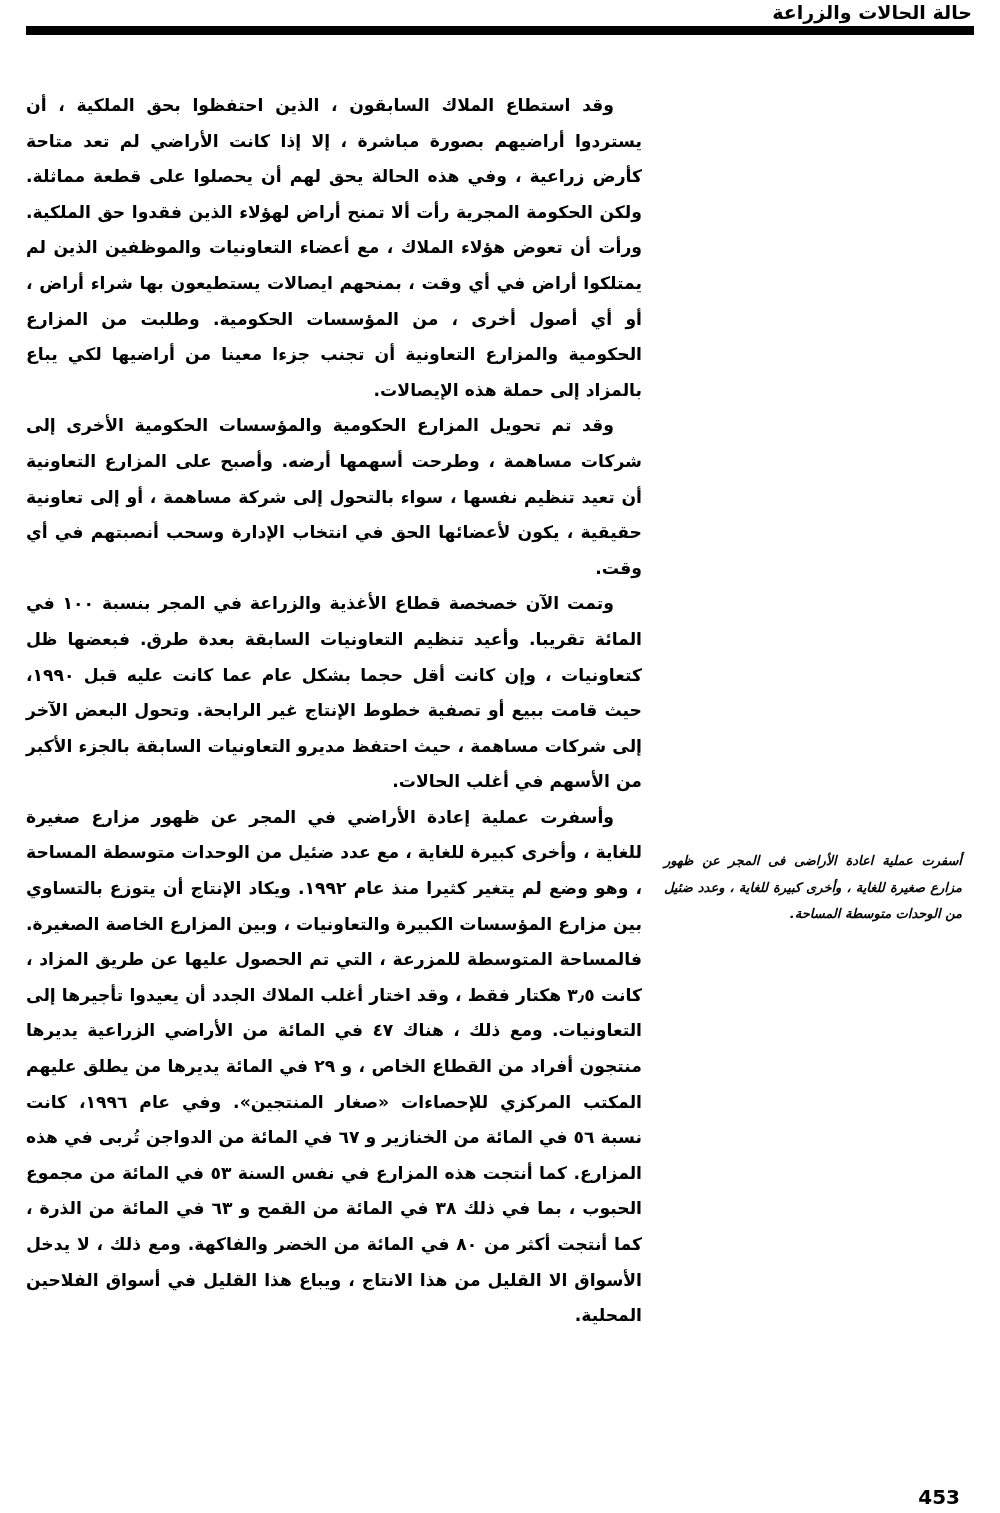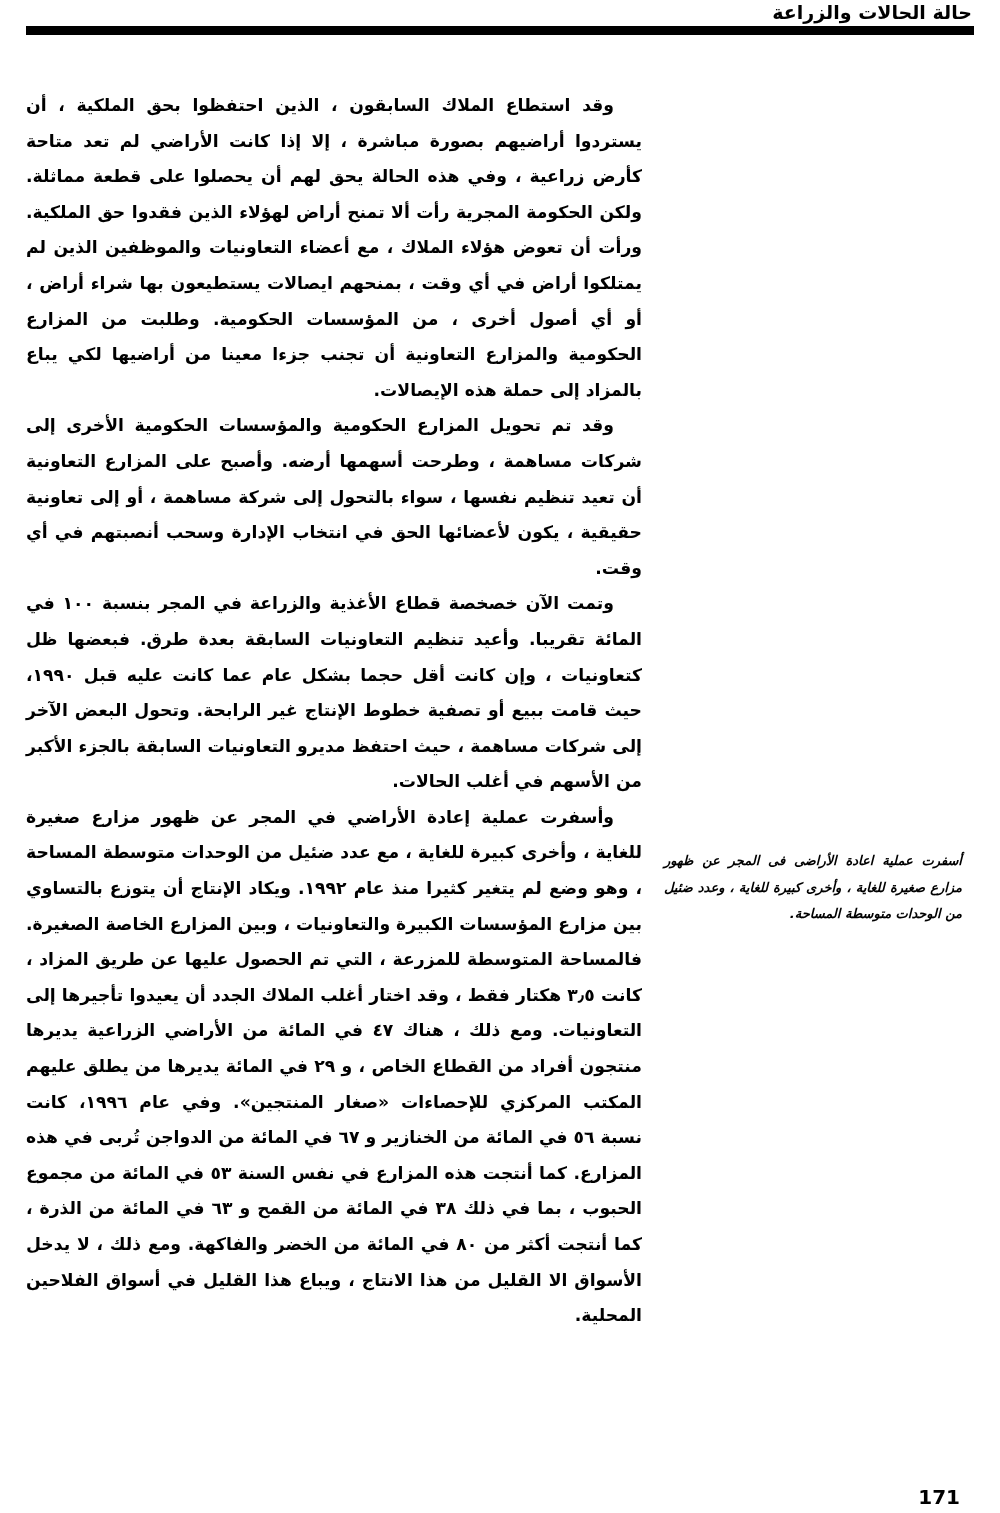--- a/index.html
+++ b/index.html
@@ -41,13 +41,13 @@
 
 <div class="main-column">
   <p class="para">وقد استطاع الملاك السابقون ، الذين احتفظوا بحق الملكية ، أن يستردوا أراضيهم بصورة مباشرة ، إلا إذا كانت الأراضي لم تعد متاحة كأرض زراعية ، وفي هذه الحالة يحق لهم أن يحصلوا على قطعة مماثلة. ولكن الحكومة المجرية رأت ألا تمنح أراض لهؤلاء الذين فقدوا حق الملكية. ورأت أن تعوض هؤلاء الملاك ، مع أعضاء التعاونيات والموظفين الذين لم يمتلكوا أراض في أي وقت ، بمنحهم ايصالات يستطيعون بها شراء أراض ، أو أي أصول أخرى ، من المؤسسات الحكومية. وطلبت من المزارع الحكومية والمزارع التعاونية أن تجنب جزءا معينا من أراضيها لكي يباع بالمزاد إلى حملة هذه الإيصالات.</p>
   <p class="para">وقد تم تحويل المزارع الحكومية والمؤسسات الحكومية الأخرى إلى شركات مساهمة ، وطرحت أسهمها أرضه. وأصبح على المزارع التعاونية أن تعيد تنظيم نفسها ، سواء بالتحول إلى شركة مساهمة ، أو إلى تعاونية حقيقية ، يكون لأعضائها الحق في انتخاب الإدارة وسحب أنصبتهم في أي وقت.</p>
   <p class="para">وتمت الآن خصخصة قطاع الأغذية والزراعة في المجر بنسبة ١٠٠ في المائة تقريبا. وأعيد تنظيم التعاونيات السابقة بعدة طرق. فبعضها ظل كتعاونيات ، وإن كانت أقل حجما بشكل عام عما كانت عليه قبل ١٩٩٠، حيث قامت ببيع أو تصفية خطوط الإنتاج غير الرابحة. وتحول البعض الآخر إلى شركات مساهمة ، حيث احتفظ مديرو التعاونيات السابقة بالجزء الأكبر من الأسهم في أغلب الحالات.</p>
   <p class="para">وأسفرت عملية إعادة الأراضي في المجر عن ظهور مزارع صغيرة للغاية ، وأخرى كبيرة للغاية ، مع عدد ضئيل من الوحدات متوسطة المساحة ، وهو وضع لم يتغير كثيرا منذ عام ١٩٩٢. ويكاد الإنتاج أن يتوزع بالتساوي بين مزارع المؤسسات الكبيرة والتعاونيات ، وبين المزارع الخاصة الصغيرة. فالمساحة المتوسطة للمزرعة ، التي تم الحصول عليها عن طريق المزاد ، كانت ٣٫٥ هكتار فقط ، وقد اختار أغلب الملاك الجدد أن يعيدوا تأجيرها إلى التعاونيات. ومع ذلك ، هناك ٤٧ في المائة من الأراضي الزراعية يديرها منتجون أفراد من القطاع الخاص ، و ٢٩ في المائة يديرها من يطلق عليهم المكتب المركزي للإحصاءات «صغار المنتجين». وفي عام ١٩٩٦، كانت نسبة ٥٦ في المائة من الخنازير و ٦٧ في المائة من الدواجن تُربى في هذه المزارع. كما أنتجت هذه المزارع في نفس السنة ٥٣ في المائة من مجموع الحبوب ، بما في ذلك ٣٨ في المائة من القمح و ٦٣ في المائة من الذرة ، كما أنتجت أكثر من ٨٠ في المائة من الخضر والفاكهة. ومع ذلك ، لا يدخل الأسواق الا القليل من هذا الانتاج ، ويباع هذا القليل في أسواق الفلاحين المحلية.</p>
 </div>
 
 <p class="sidebar-note">أسفرت عملية اعادة الأراضى فى المجر عن ظهور مزارع صغيرة للغاية ، وأخرى كبيرة للغاية ، وعدد ضئيل من الوحدات متوسطة المساحة.</p>
 
-<div class="page-number">171</div>
+<div class="page-number">453</div>
 
 </body></html>

